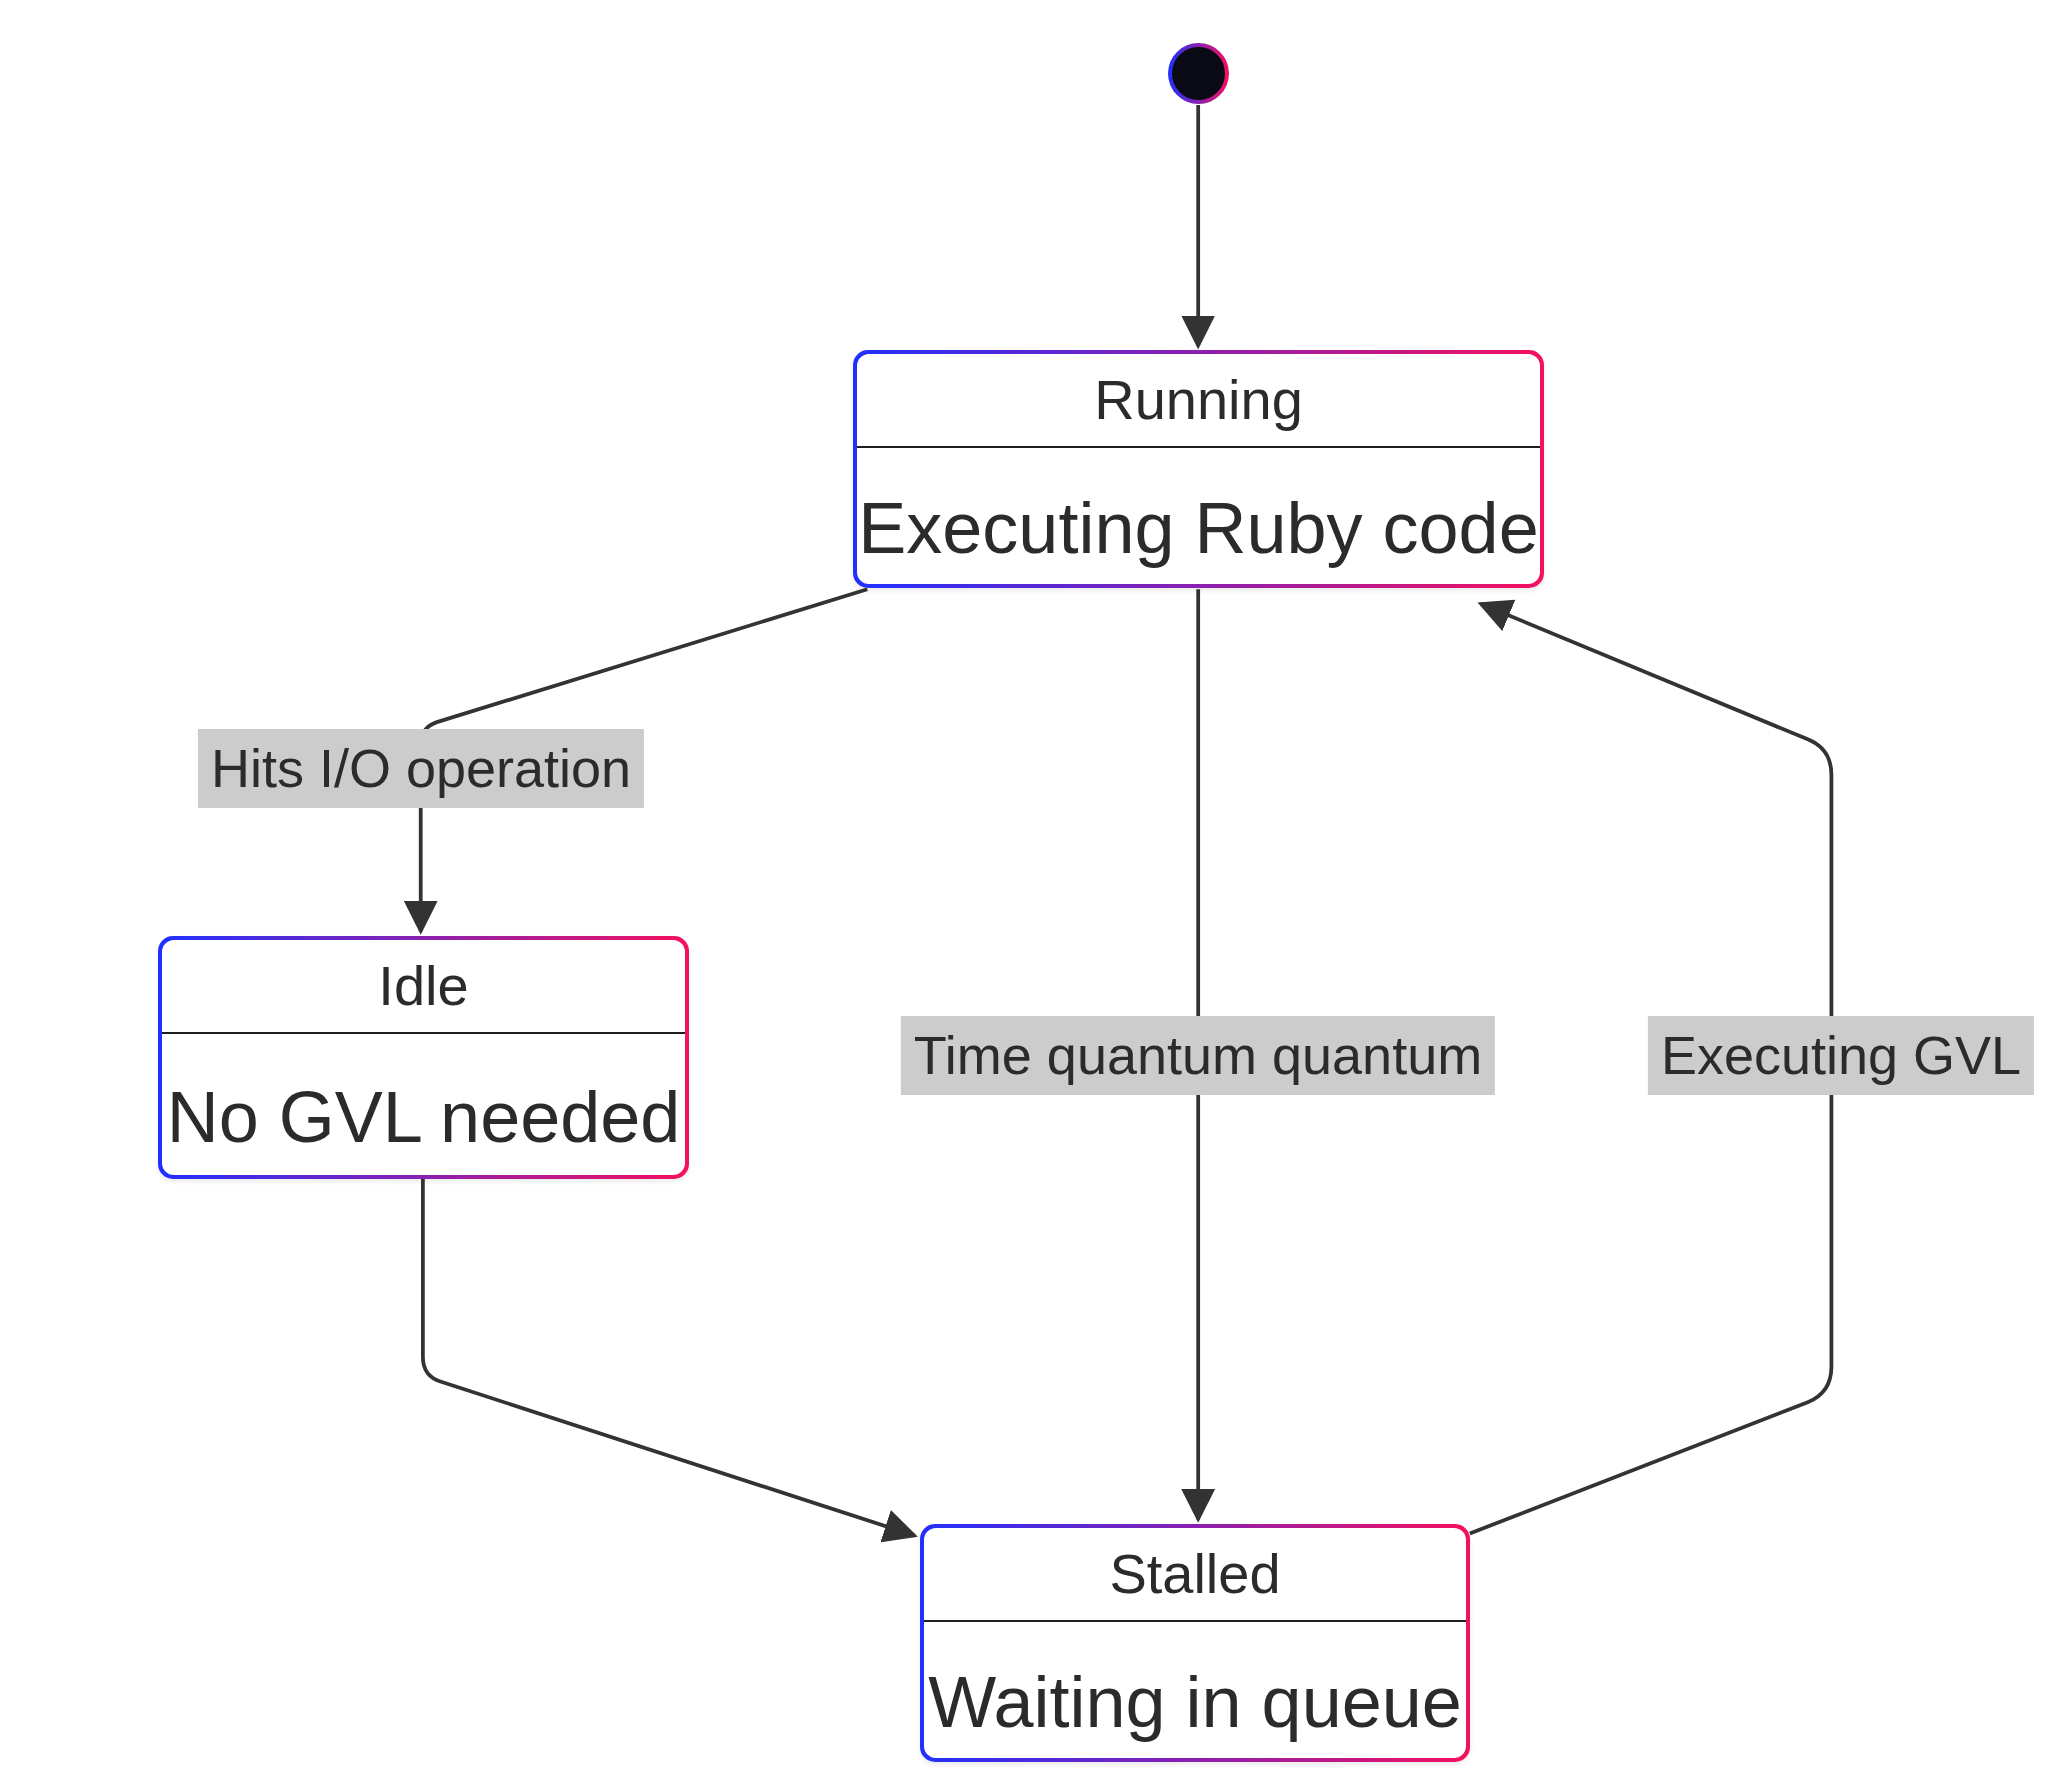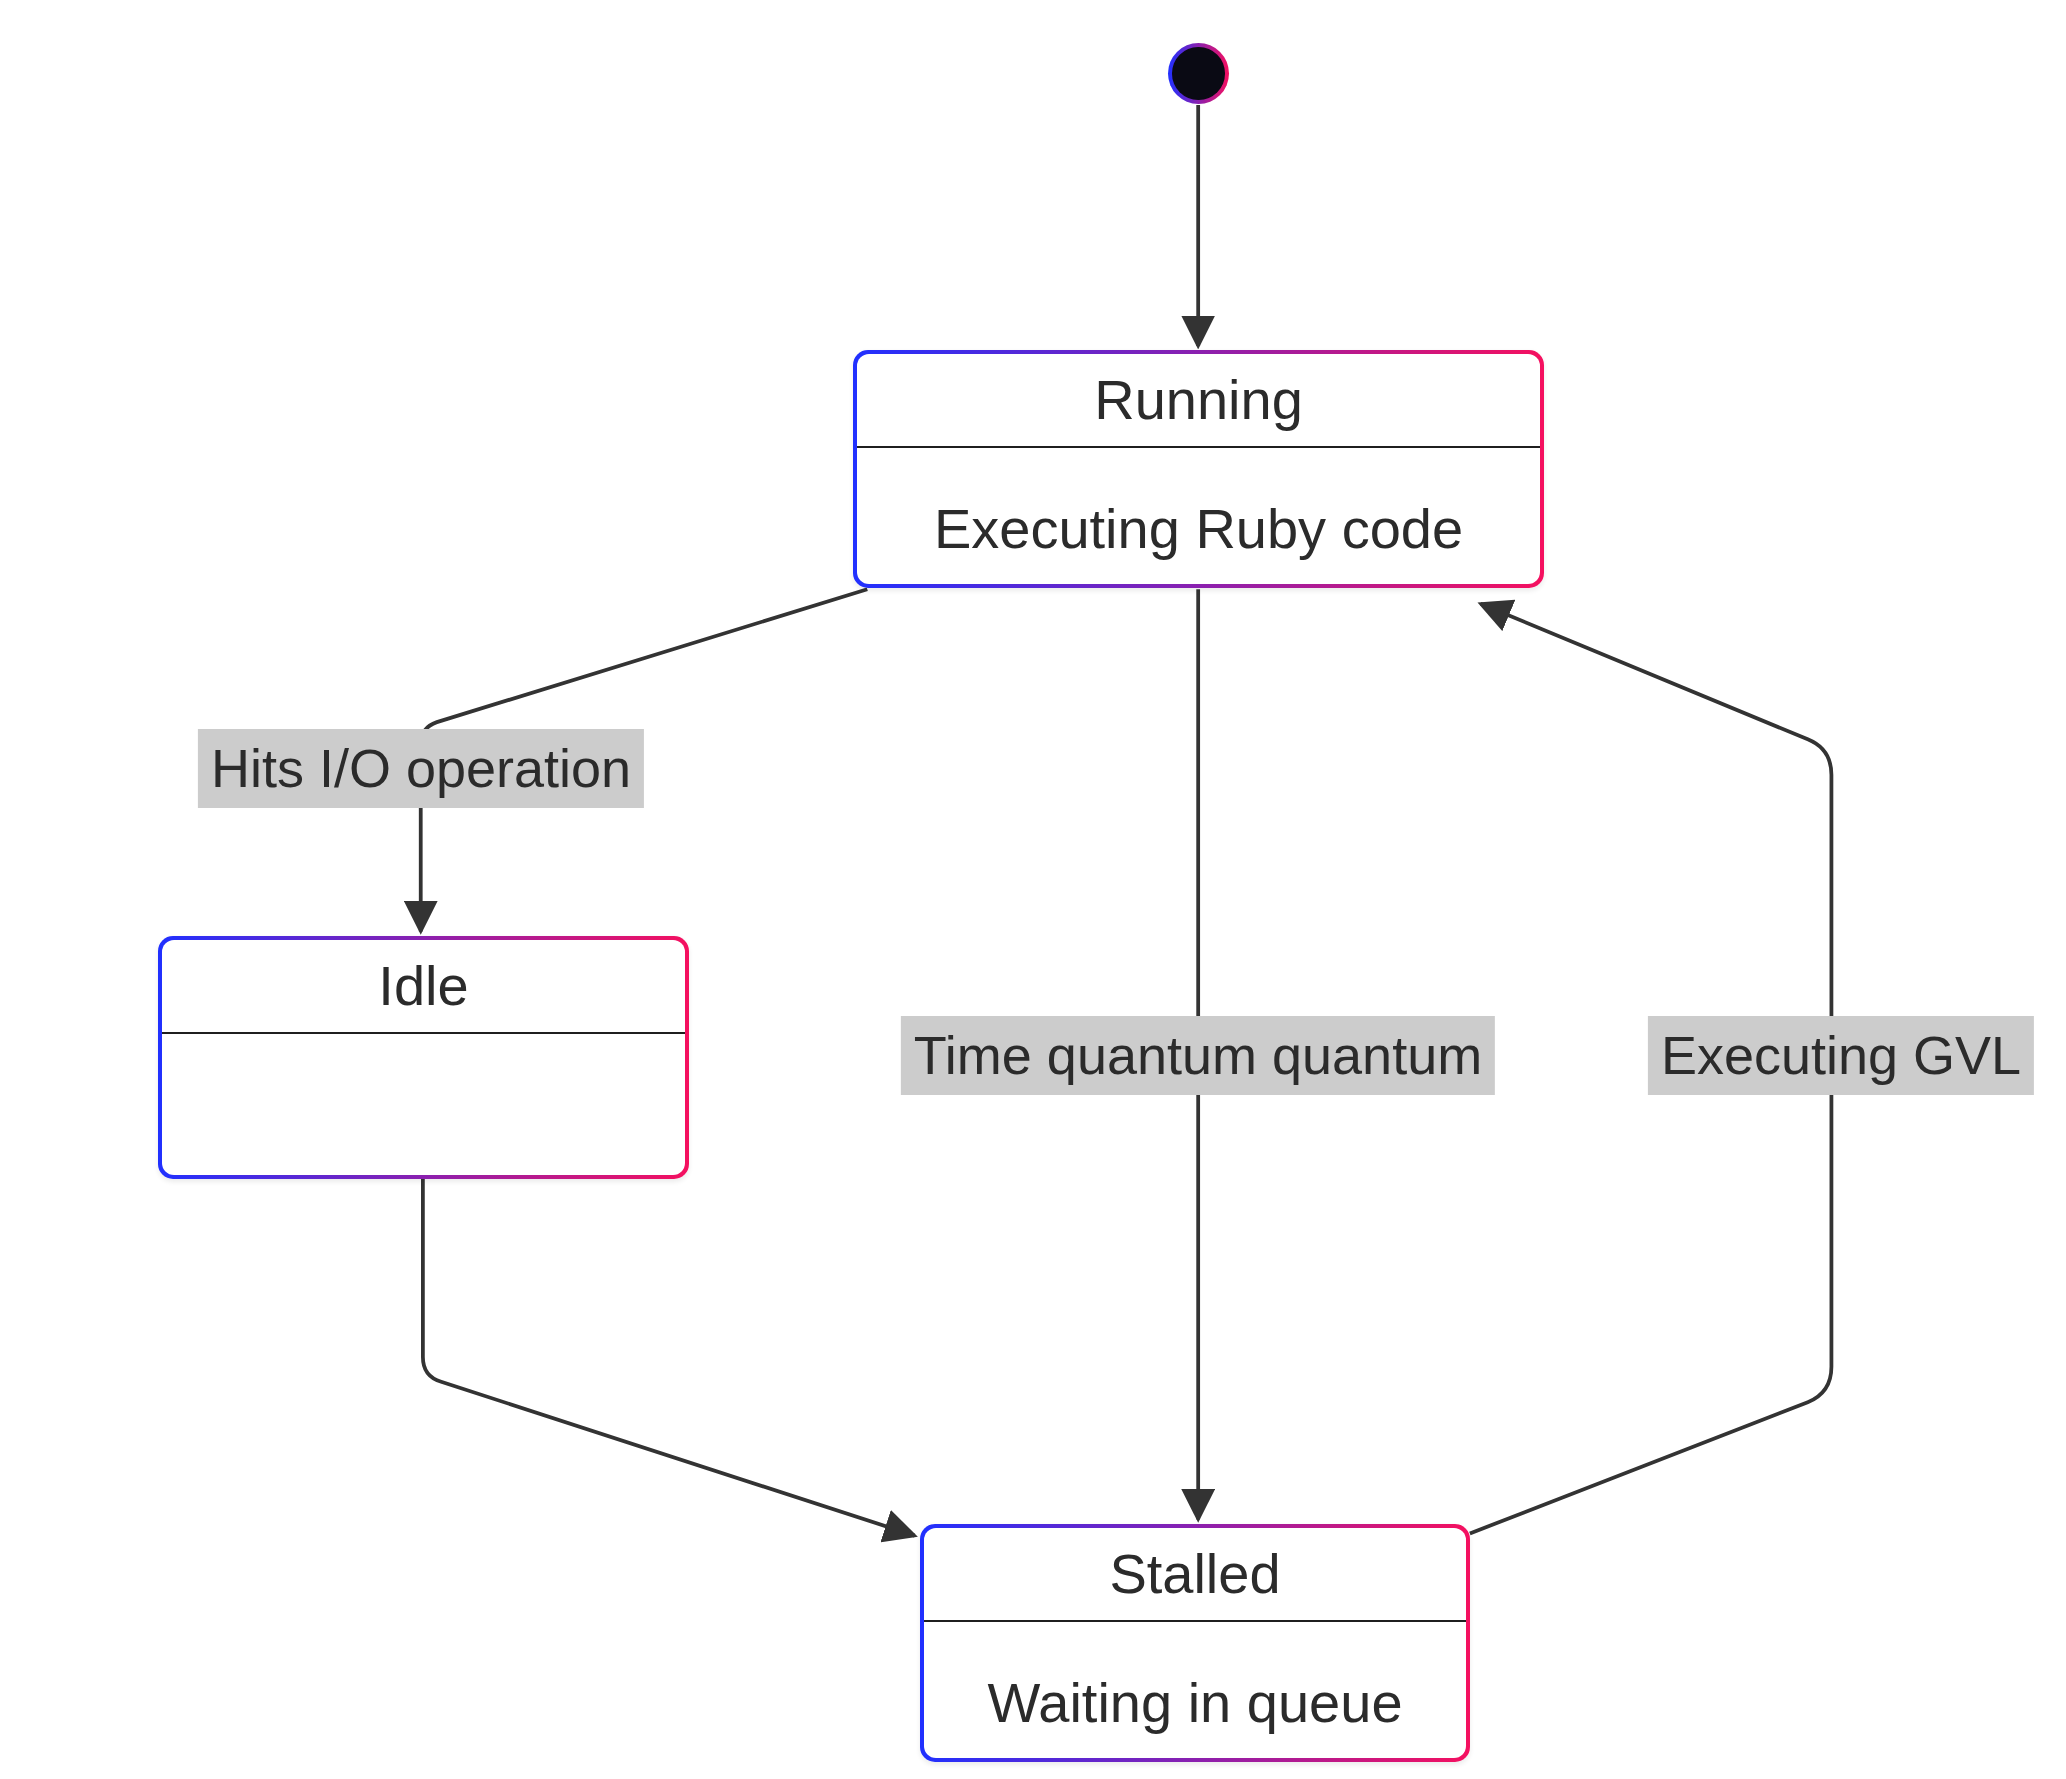--- a/index.html
+++ b/index.html
@@ -41,21 +41,21 @@
     display:flex;flex-direction:column;width:100%;height:100%;
     background:var(--node-fill);border-radius:12px;overflow:hidden;
   }
   .state-title{
     height:92px;display:flex;align-items:center;justify-content:center;
     font-size:56px;color:var(--text);
   }
   .state-divider{height:2.7px;width:100%;background:var(--node-divider)}
   .state-desc{
     flex:1;display:flex;align-items:center;justify-content:center;
-    font-size:56px;color:var(--text);margin-top:24px;
+    font-size:72px;color:var(--text);margin-top:24px;
   }
 </style>
 </head>
 <body>
 
 <div class="canvas">
 
   <svg class="edges" viewBox="0 0 3840 3308" aria-hidden="true">
     <defs>
       <marker id="arrowhead" viewBox="0 0 10 10" refX="9" refY="5" markerWidth="9" markerHeight="9" orient="auto-start-reverse">
@@ -90,20 +90,21 @@
       <div class="state-title">Running</div>
       <div class="state-divider"></div>
       <div class="state-desc">Executing Ruby code</div>
     </div>
   </div>
 
   <div class="state-node" style="left:158px;top:936px;width:531px;height:243px">
     <div class="state-inner">
       <div class="state-title">Idle</div>
       <div class="state-divider"></div>
+      <div class="state-desc">No GVL needed</div>
     </div>
   </div>
 
   <div class="state-node" style="left:920px;top:1524px;width:550px;height:238px">
     <div class="state-inner">
       <div class="state-title">Stalled</div>
       <div class="state-divider"></div>
       <div class="state-desc">Waiting in queue</div>
     </div>
   </div>

